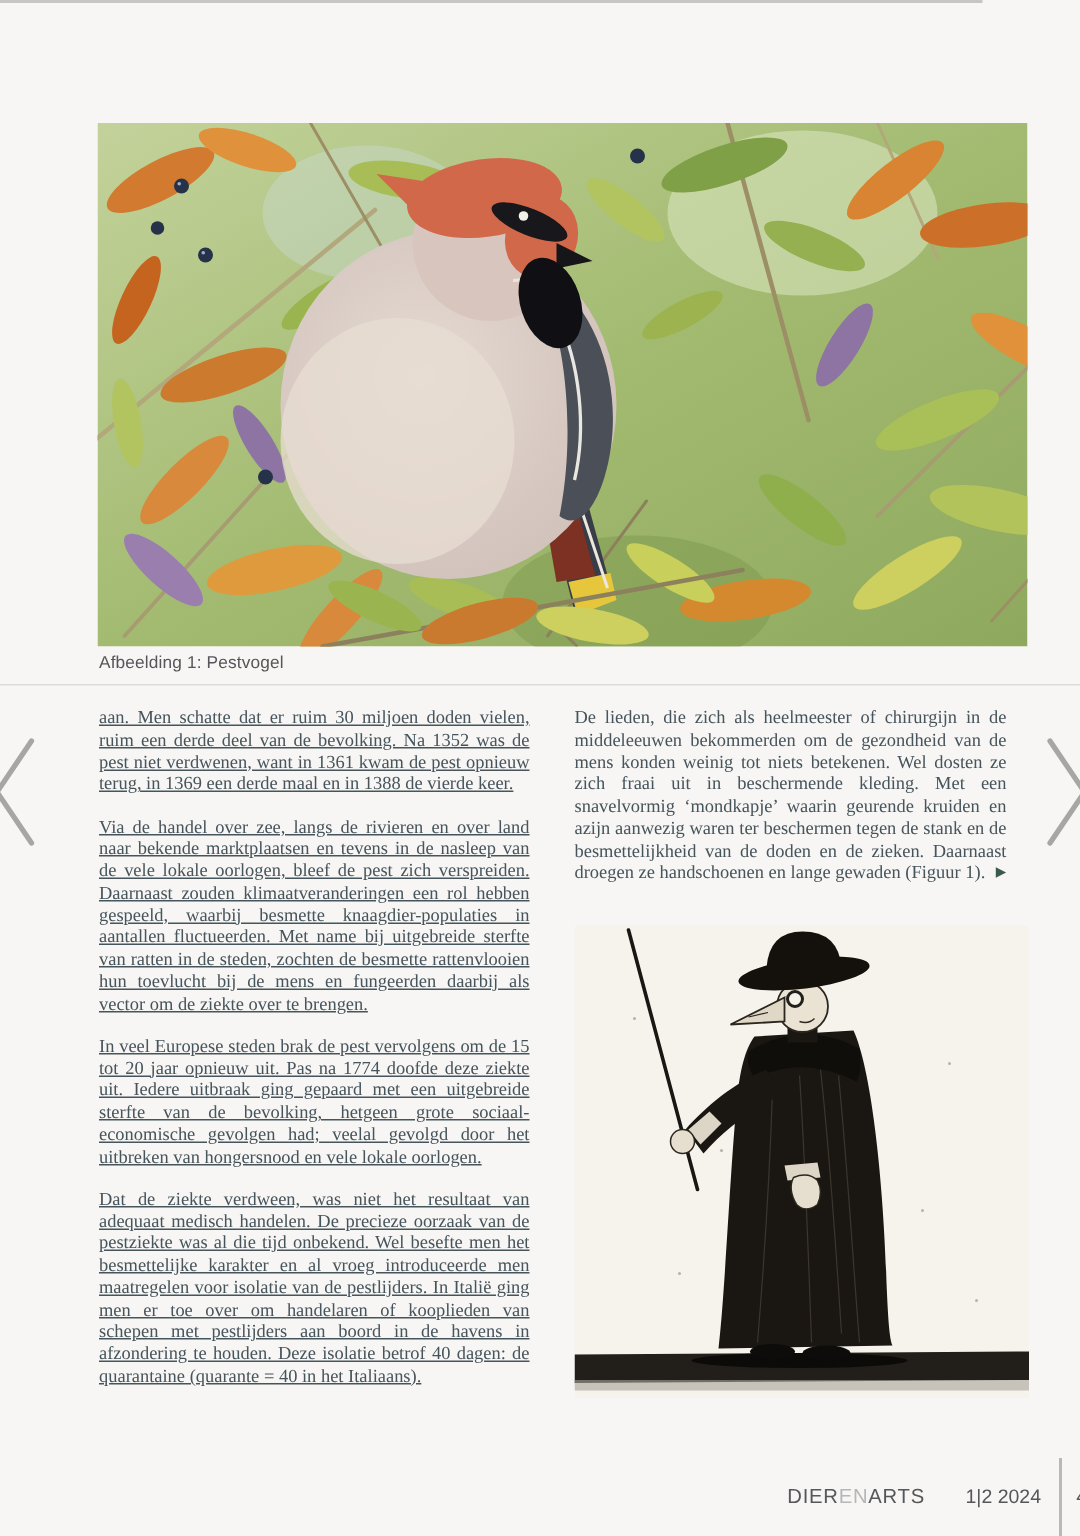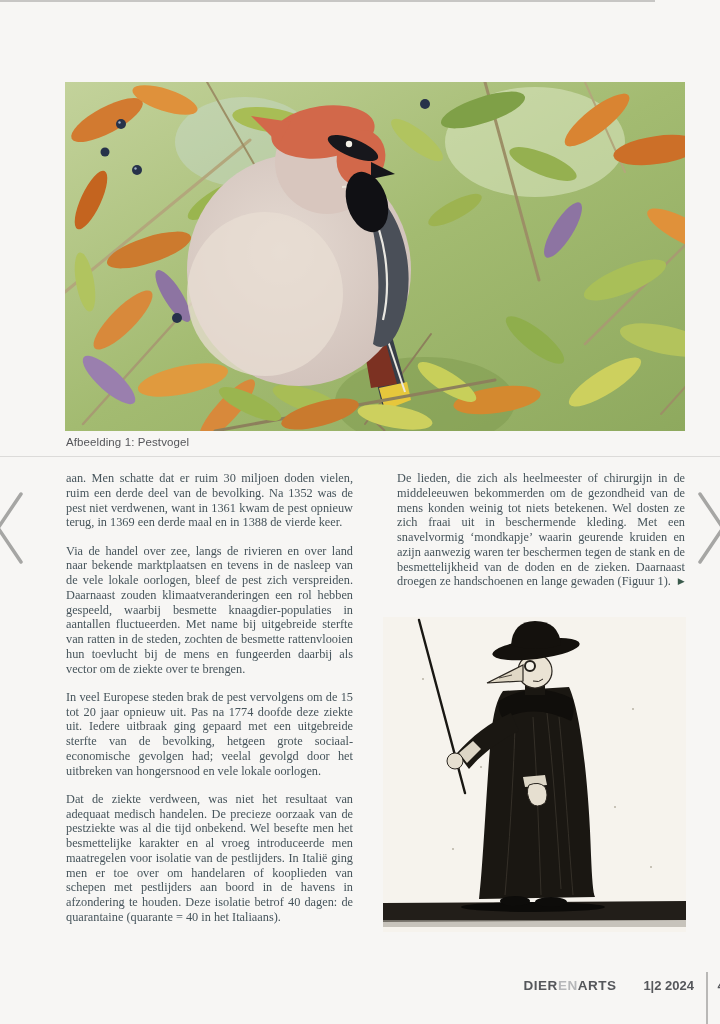--- a/index.html
+++ b/index.html
@@ -4,30 +4,30 @@
 <style>
   html,body{margin:0;padding:0;background:#eceae8;}
   .page{position:relative;width:720px;height:1024px;margin:0 auto;background:#f7f6f4;overflow:hidden;font-family:"Liberation Sans",sans-serif;padding-left:44px;}
   .rule-top{position:absolute;left:0;top:0;width:655px;height:2px;background:#c7c6c4;}
   .rule-mid{position:absolute;left:0;top:456px;width:720px;height:1px;background:#dcdbd9;}
   .hero{position:absolute;left:65px;top:82px;width:620px;height:349px;}
   .hero svg{display:block;}
   .img-caption{position:absolute;left:66px;top:436px;font-size:11.5px;color:#55565a;letter-spacing:.1px;}
   .col{position:absolute;top:471px;font-family:"Liberation Serif",serif;font-size:12.3px;line-height:14.75px;color:#46545b;text-align:justify;}
   .col p{margin:0 0 13.5px 0;}
-  .col-left{left:66px;width:287px;}
-  .col-right{left:397px;width:288px;}
+  .col-left{left:66px;width:287px;text-decoration:underline;}
+  .col-right{left:383px;width:288px;}
   .end-arrow{display:inline-block;color:#3a5a4b;font-size:9px;padding-left:7px;transform:translateY(-1px);font-family:"DejaVu Sans",sans-serif;}
   .figure1{position:absolute;left:383px;top:617px;width:303px;height:315px;}
   .fig-caption{position:absolute;left:384px;top:938px;width:300px;font-size:11.5px;color:#55565a;letter-spacing:.1px;}
   .chev{position:absolute;top:486px;width:36px;height:84px;cursor:pointer;}
   .chev-left{left:-9px;}
   .chev-right{left:694px;}
   .footer{position:absolute;top:972px;right:32px;display:flex;align-items:flex-start;}
-  .footer .txt{margin-top:6px;font-weight:bold;color:#55575b;}
+  .footer .txt{margin-top:18px;font-weight:normal;color:#55575b;}
   .brand{font-size:13.5px;letter-spacing:.5px;}
   .brand .mid{color:#b6b7b9;}
   .issue{font-size:13px;margin-left:27px;text-align:center;}
   .vrule{width:1.5px;height:60px;background:#b9b8b6;margin:0 10px 0 12px;}
   .pageno{font-size:13px;}
 </style>
 </head>
 <body>
 
 <div class="page">

